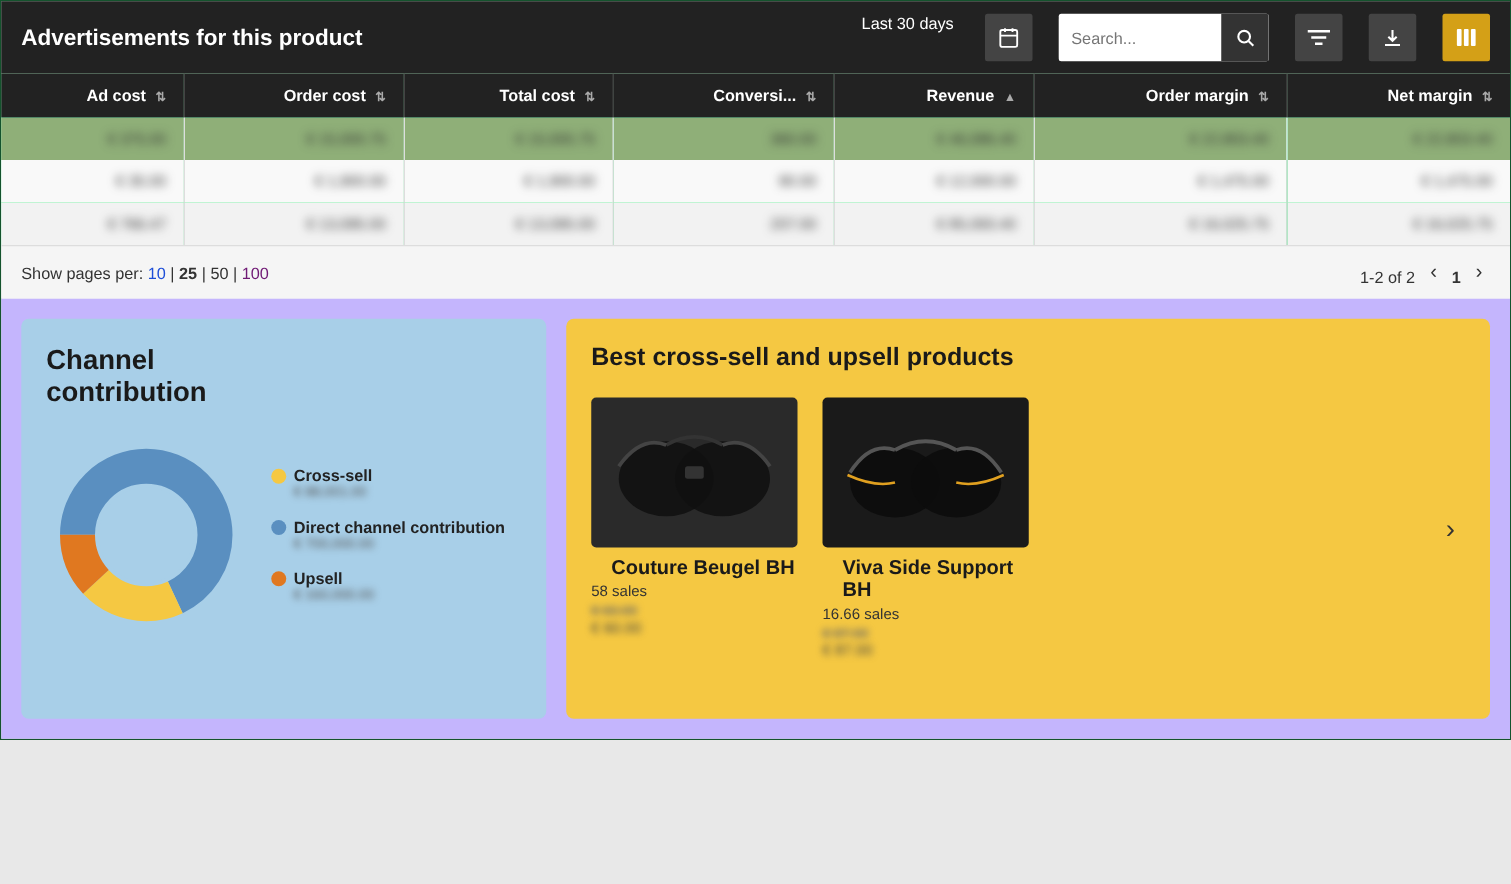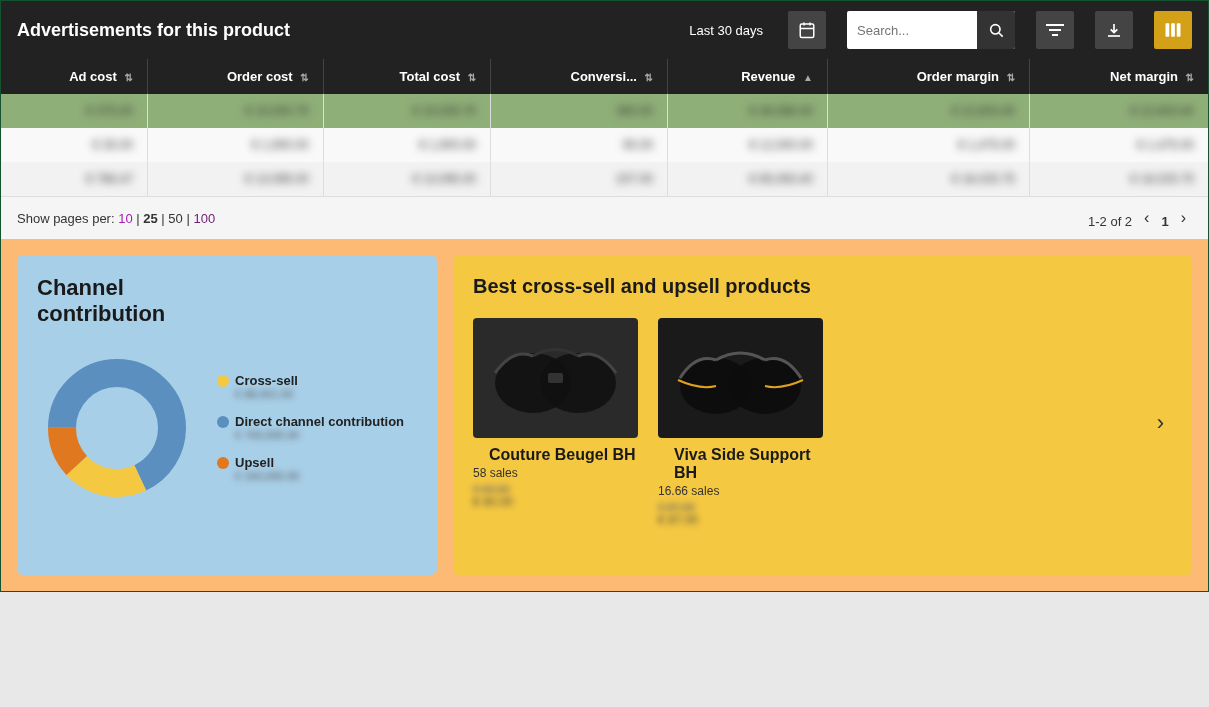--- a/index.html
+++ b/index.html
@@ -24,21 +24,21 @@
       padding: 10px 16px;
       color: white;
     }
     .header-title {
       font-size: 18px;
       font-weight: bold;
       color: white;
     }
     .header-controls {
       display: flex;
-      align-items: center;
+      align-items: flex-start;
       gap: 21px;
     }
     .last-days-label {
       color: white;
       font-size: 13px;
       margin-right: 4px;
     }
     .icon-btn {
       background: #444;
       border: none;
@@ -156,21 +156,21 @@
     }
     .page-num {
       font-weight: bold;
       font-size: 13px;
     }
     
     .bottom-panels {
       display: flex;
       gap: 0;
       padding: 16px;
-      background: #fdba74;
+      background: #c4b5fd;
       gap: 16px;
     }
     
     .channel-panel {
       background: #a8cfe8;
       border-radius: 6px;
       padding: 20px;
       width: 420px;
       min-height: 320px;
       flex-shrink: 0;
@@ -394,21 +394,21 @@
           <td>€ 16,025.75</td>
           <td>€ 16,025.75</td>
         </tr>
       </tbody>
     </table>
   </div>
 
   <div class="pagination-bar">
     <div class="pages-per">
       Show pages per: 
-      <a href="#" style="color:#a21caf;text-decoration:none;margin-top:12px;">10</a> | 
+      <a href="#" style="color:#1d4ed8;text-decoration:none;margin-top:12px;">10</a> | 
       <strong>25</strong> | 
       <a href="#" style="color:#333;text-decoration:none;">50</a> | 
       <a href="#" style="color:#701a75;text-decoration:none;">100</a>
     </div>
     <div class="page-nav">
       <span>1-2 of 2</span>
       <button class="nav-btn">‹</button>
       <span class="page-num">1</span>
       <button class="nav-btn">›</button>
     </div>

